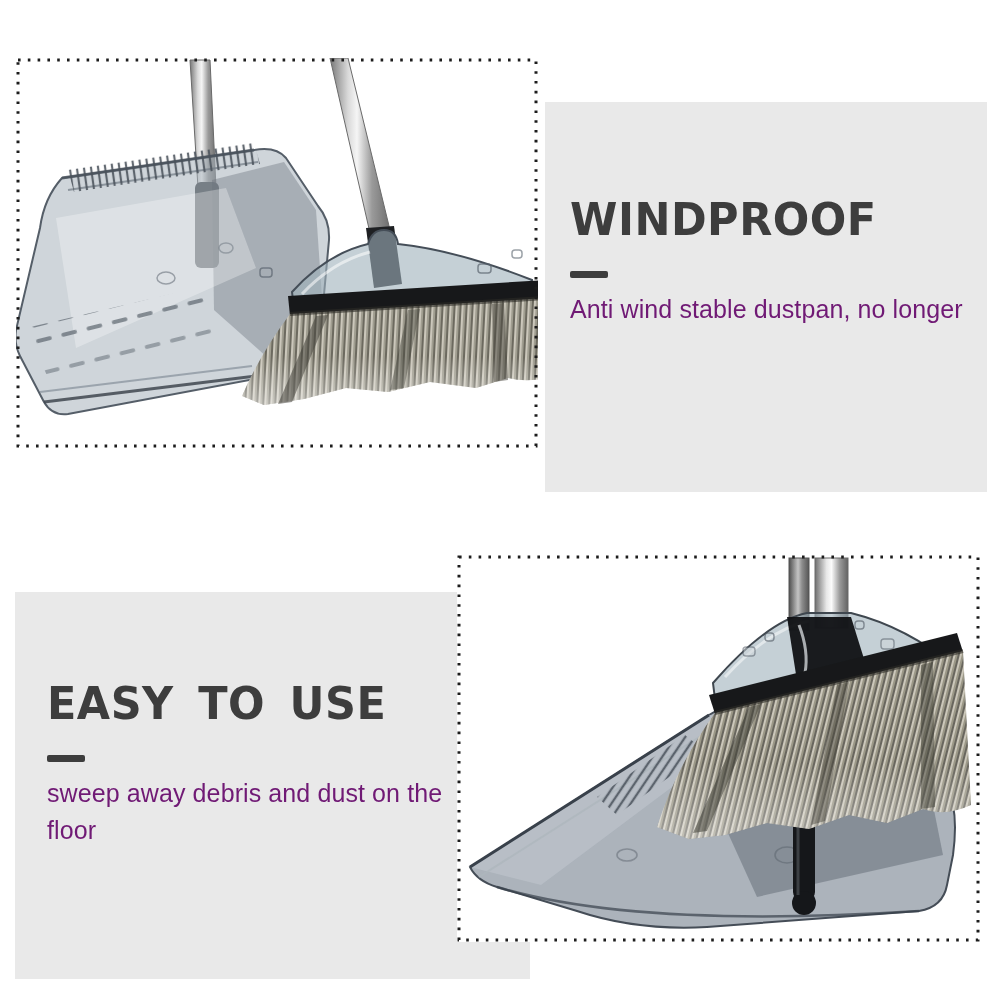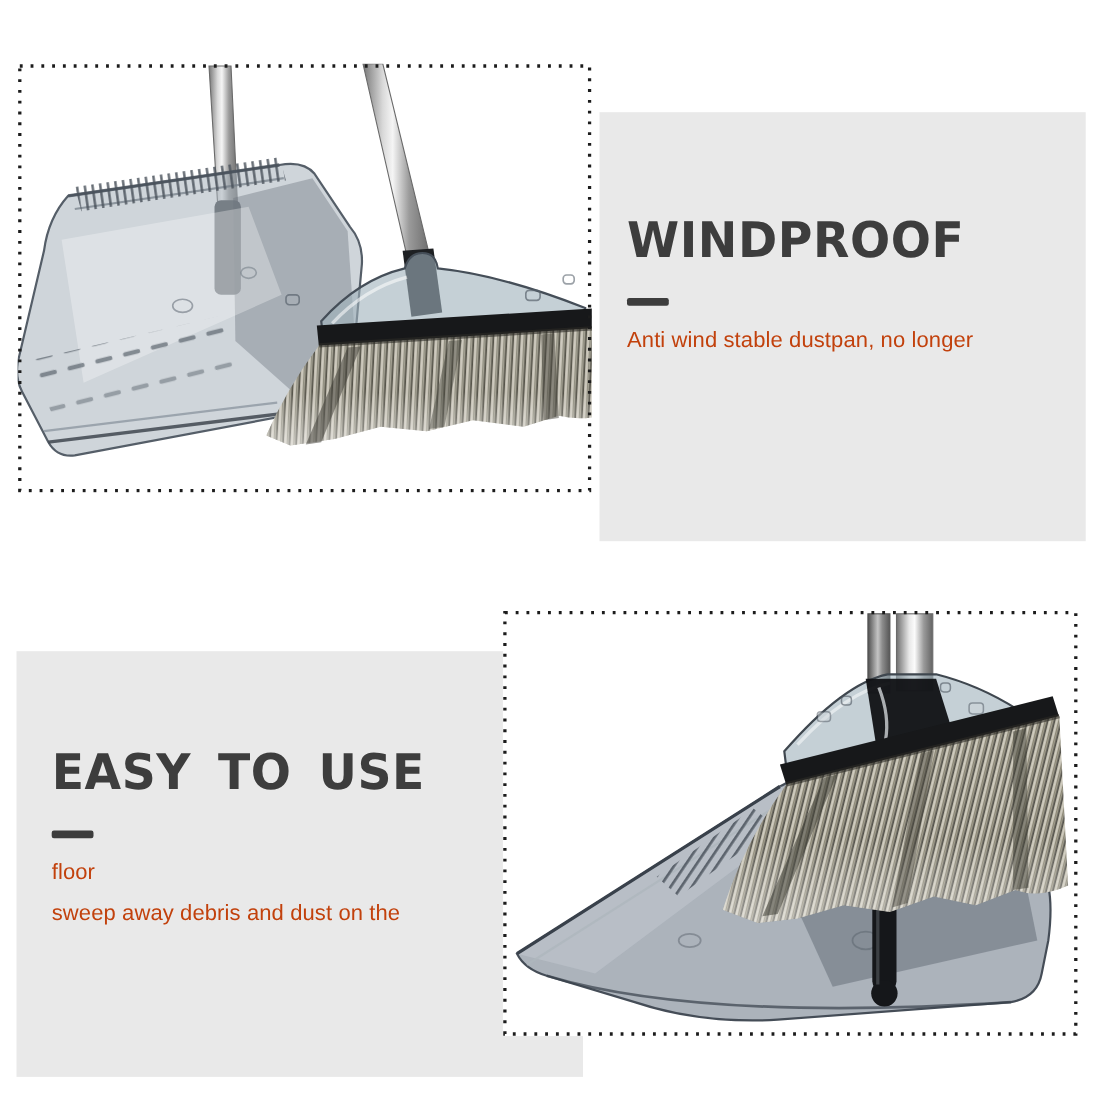--- a/index.html
+++ b/index.html
@@ -14,21 +14,21 @@
   .panel-bl{left:15px;top:572px;width:515px;height:387px;}
   .panel-inner-tr{padding:92px 20px 0 25px;}
   .panel-inner-bl{padding:86px 20px 0 32px;}
   .feature-title{
     font-family:"DejaVu Sans",sans-serif;
     font-weight:800;font-size:43px;line-height:48px;color:#3d3d3d;
     letter-spacing:.5px;word-spacing:9px;
     transform:scaleY(1.04);transform-origin:left top;white-space:nowrap;
   }
   .title-dash{width:38px;height:7px;border-radius:2px;background:#3d3d3d;margin-top:29px;}
-  .feature-body{margin-top:13px;font-size:20px;line-height:37px;color:#c2410c;letter-spacing:.1px;}
+  .feature-body{margin-top:13px;font-size:25px;line-height:37px;color:#701a75;letter-spacing:.1px;}
   .feature-body div{white-space:nowrap;}
   
   .frame{position:absolute;}
   .frame-tl{left:16px;top:38px;width:522px;height:390px;}
   .frame-br{left:457px;top:535px;width:523px;height:387px;}
   .frame svg{display:block;}
 </style>
 </head>
 <body>
 
@@ -122,22 +122,22 @@
         <div>Anti wind stable dustpan, no longer</div>
       </div>
     </div>
   </div>
 
   <div class="panel panel-bl">
     <div class="panel-inner-bl">
       <div class="feature-title">EASY TO USE</div>
       <div class="title-dash"></div>
       <div class="feature-body">
+        <div>sweep away debris and dust on the</div>
         <div>floor</div>
-        <div>sweep away debris and dust on the</div>
       </div>
     </div>
   </div>
 
   <div class="frame frame-br">
     <svg width="523" height="387" viewBox="0 0 523 387">
       <defs>
         <linearGradient id="steel2" x1="0" y1="0" x2="1" y2="0">
           <stop offset="0" stop-color="#6f6f6f"></stop>
             <stop offset=".35" stop-color="#e8e8e8"></stop>

